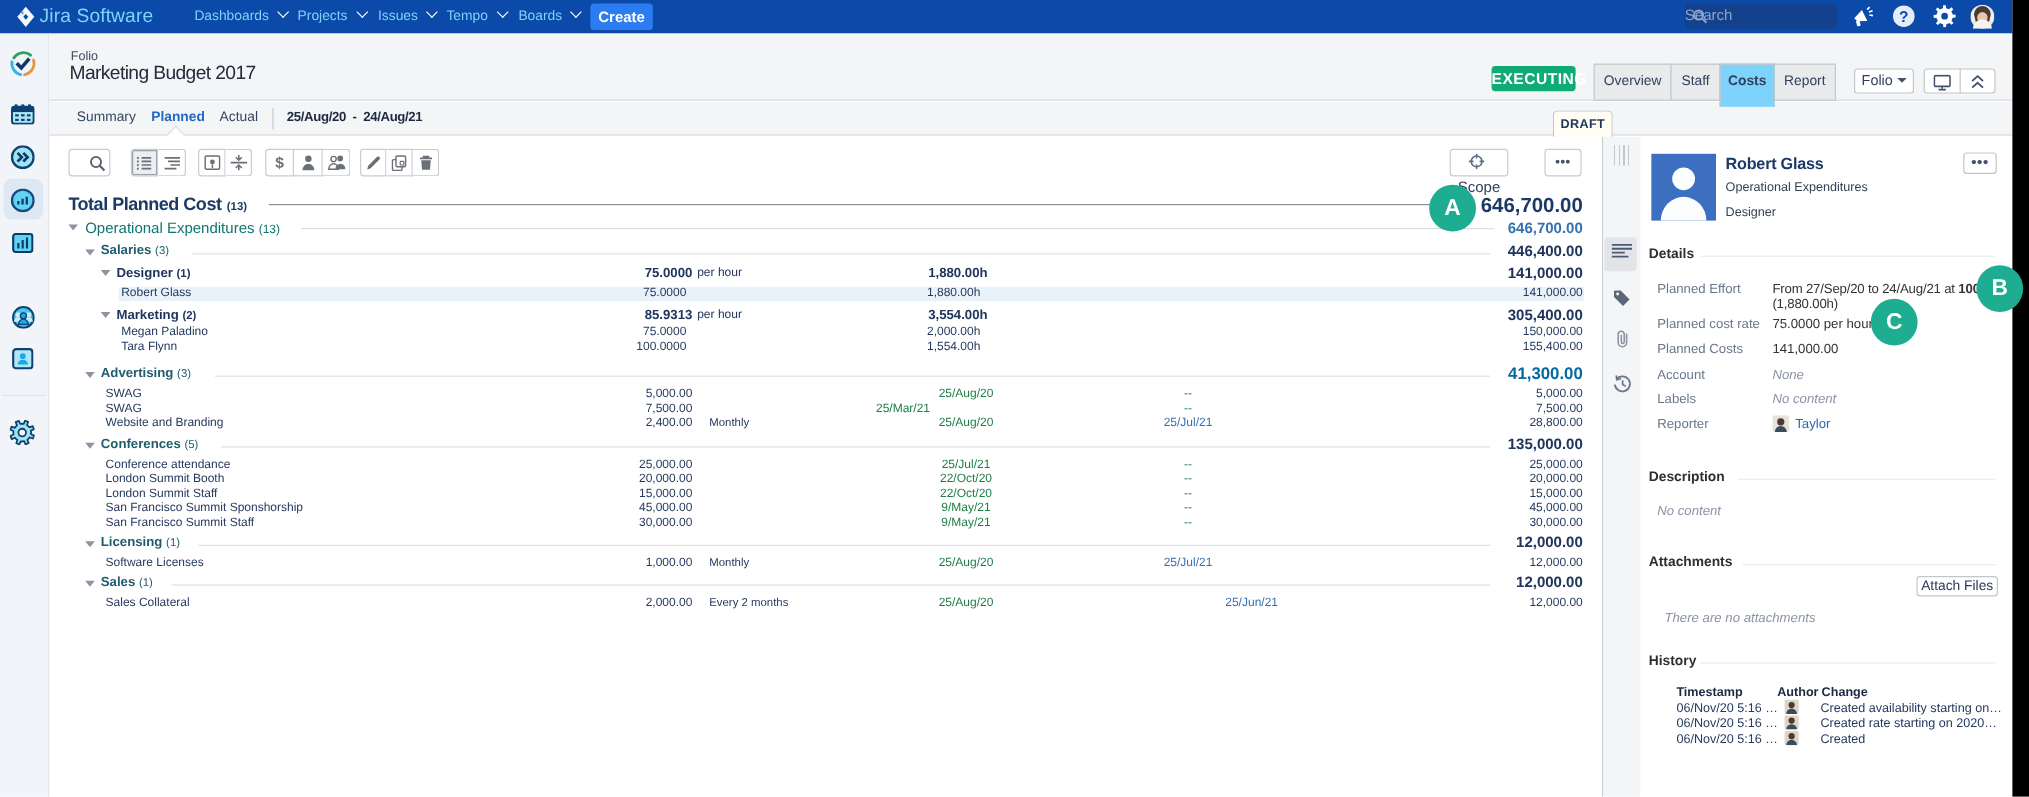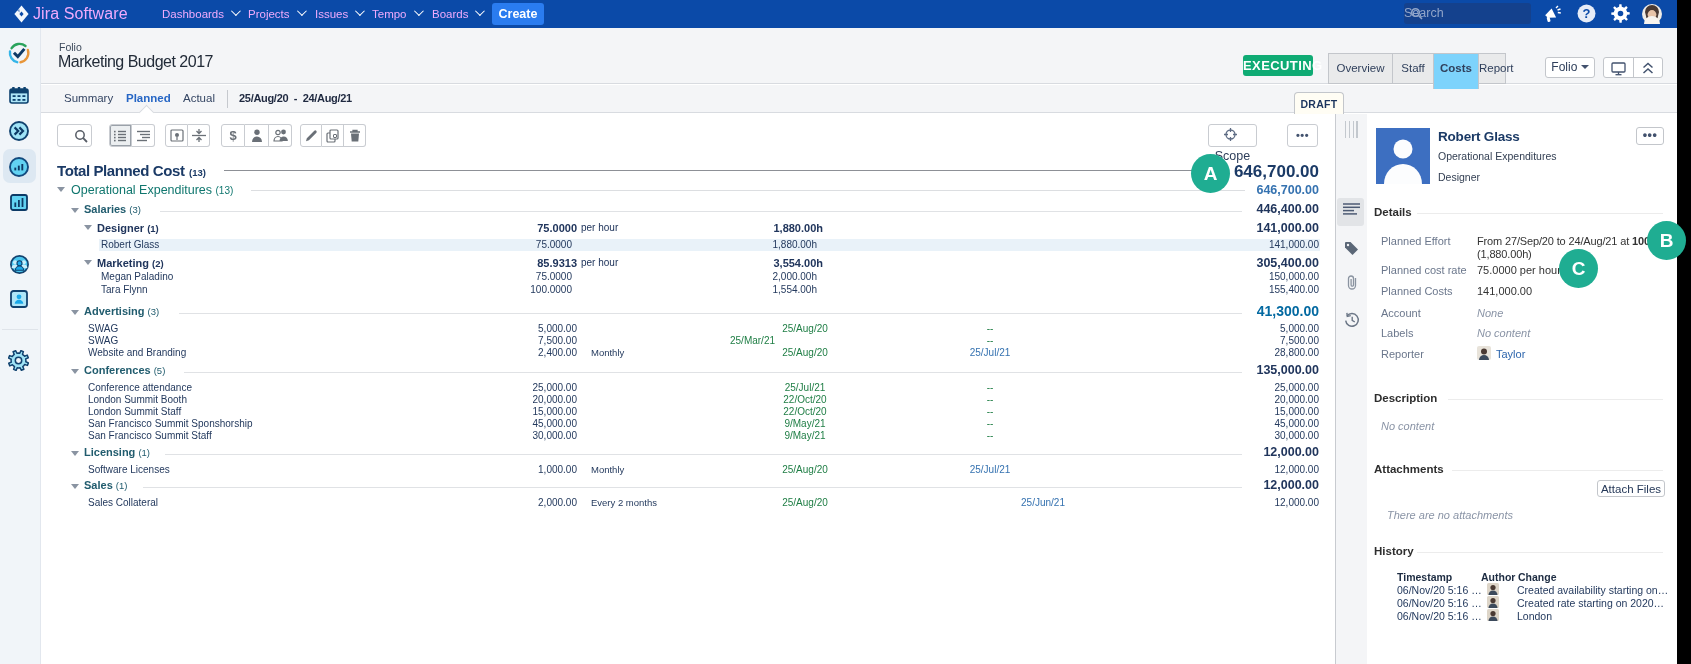--- a/index.html
+++ b/index.html
@@ -1,20 +1,20 @@
 <!DOCTYPE html>
 <html><head><meta charset="utf-8">
 <style>
 *{margin:0;padding:0;box-sizing:border-box}
 html,body{width:1691px;height:664px;overflow:hidden}
 body{position:relative;font-family:"Liberation Sans",sans-serif;background:#fff;color:#1c355e}
 .abs{position:absolute}
 
 .nav{position:absolute;left:0;top:0;width:1677px;height:28px;background:#0b4aa8}
-.nav .menu{position:absolute;top:0;height:16px;line-height:28px;color:#f0abfc;font-size:11.5px}
+.nav .menu{position:absolute;top:0;height:16px;line-height:28px;color:#7dd3fc;font-size:11.5px}
 .chev{display:inline-block;width:7px;height:7px;border-right:1.6px solid #fff;border-bottom:1.6px solid #fff;transform:rotate(45deg) translateY(-2px);margin-left:7px;vertical-align:2px}
 .create{position:absolute;left:492px;top:3px;width:52px;height:22px;background:#2a7cf0;border-radius:3px;color:#fff;font-size:12.5px;font-weight:bold;text-align:center;line-height:22px}
 .search{position:absolute;left:1404px;top:3px;width:127px;height:21px;background:#14418d;border-radius:3px;color:#91a5c9;font-size:12.5px;line-height:21px}
 .blackbar{position:absolute;left:1677px;top:0;width:14px;height:664px;background:#000;z-index:40}
 
 .sidebar{position:absolute;left:0;top:28px;width:41px;height:636px;background:#f1f5f9;border-right:1px solid #e2e7ee}
 
 .hdr{position:absolute;left:41px;top:28px;width:1636px;height:56px;background:#f4f5f7;border-bottom:1px solid #d8dbe0}
 .subnav{position:absolute;left:41px;top:85px;width:1636px;height:28px;background:#f4f5f7;border-bottom:1px solid #d8dbe0}
 .badge{position:absolute;left:1243px;top:55px;width:70px;height:21px;background:#0fab74;border-radius:3px;color:#fff;font-weight:bold;font-size:13px;text-align:center;line-height:21px;letter-spacing:.4px}
@@ -99,21 +99,21 @@
 <div class="sidebar"></div>
 
 <div class="hdr"></div>
 <div class="subnav"></div>
 <div class="abs" style="left:59px;top:41px;font-size:10.5px;color:#3d4a5c">Folio</div>
 <div class="abs" style="left:58px;top:53px;font-size:16px;letter-spacing:-0.5px;color:#222b38">Marketing Budget 2017</div>
 <div class="badge">EXECUTING</div>
 <div class="tab" style="left:1328px;width:65px">Overview</div>
 <div class="tab" style="left:1392px;width:42px">Staff</div>
 <div class="tab tabon" style="left:1433px;width:46px">Costs</div>
-<div class="tab" style="left:1478px;width:28px">Report</div>
+<div class="tab" style="left:1478px;width:52px">Report</div>
 <div class="wbtn" style="left:1545px;top:57px;width:50px;height:21px;line-height:19px;font-size:12px">Folio <span style="display:inline-block;width:0;height:0;border-left:4px solid transparent;border-right:4px solid transparent;border-top:4px solid #42526e;vertical-align:2px"></span></div>
 <div class="wbtn" style="left:1603px;top:57px;width:60px;height:21px"></div>
 <div class="abs" style="left:1633px;top:57px;width:1px;height:21px;background:#c3c6cb"></div>
 <svg class="abs" style="left:1611px;top:62px" width="15" height="14" viewBox="0 0 15 14">
     <rect x="1" y="1" width="13" height="9" rx="1" fill="none" stroke="#42526e" stroke-width="1.3"></rect>
     <line x1="7.5" y1="10" x2="7.5" y2="12" stroke="#42526e" stroke-width="1.3"></line>
     <line x1="4.5" y1="12.7" x2="10.5" y2="12.7" stroke="#42526e" stroke-width="1.3"></line>
   </svg>
 <svg class="abs" style="left:1642px;top:62px" width="12" height="13" viewBox="0 0 12 13">
     <path d="M1.5 5.5 L6 1.5 L10.5 5.5 M1.5 11 L6 7 L10.5 11" fill="none" stroke="#42526e" stroke-width="1.5"></path>
@@ -462,21 +462,21 @@
     <circle cx="6" cy="4.5" r="2.6" fill="#4a3a33"></circle>
     <path d="M1.5 12 a4.5 4.5 0 0 1 9 0 Z" fill="#3c4a5c"></path>
   </svg>
 <svg class="abs" style="left:1487px;top:609px" width="12" height="12" viewBox="0 0 12 12">
     <rect width="12" height="12" rx="1.5" fill="#ddd5c8"></rect>
     <circle cx="6" cy="4.5" r="2.6" fill="#4a3a33"></circle>
     <path d="M1.5 12 a4.5 4.5 0 0 1 9 0 Z" fill="#3c4a5c"></path>
   </svg>
 <div class="abs" style="left:1517px;top:584px;font-size:10.5px;color:#243a5e">Created availability starting on…</div>
 <div class="abs" style="left:1517px;top:597px;font-size:10.5px;color:#243a5e">Created rate starting on 2020…</div>
-<div class="abs" style="left:1517px;top:610px;font-size:10.5px;color:#243a5e">London</div>
+<div class="abs" style="left:1517px;top:610px;font-size:10.5px;color:#243a5e">Created</div>
 
 <svg class="abs" style="left:7px;top:41px" width="24" height="24" viewBox="0 0 24 24">
   <g fill="none" stroke-width="2.4" stroke-linecap="round">
     <path d="M4.6 7.2 A9.5 9.5 0 0 1 18.5 5.0" stroke="#2aa35c"></path>
     <path d="M20.9 9.0 A9.5 9.5 0 0 1 13.5 21.2" stroke="#e8963a"></path>
     <path d="M10.2 21.2 A9.5 9.5 0 0 1 3.0 10.5" stroke="#35b5e8"></path>
   </g>
   <path d="M8 12.8 L10.8 15.6 L16.4 9" fill="none" stroke="#0e3a66" stroke-width="3" stroke-linecap="square"></path>
 </svg>
 <svg class="abs" style="left:9px;top:86px" width="20" height="18" viewBox="0 0 20 18">

